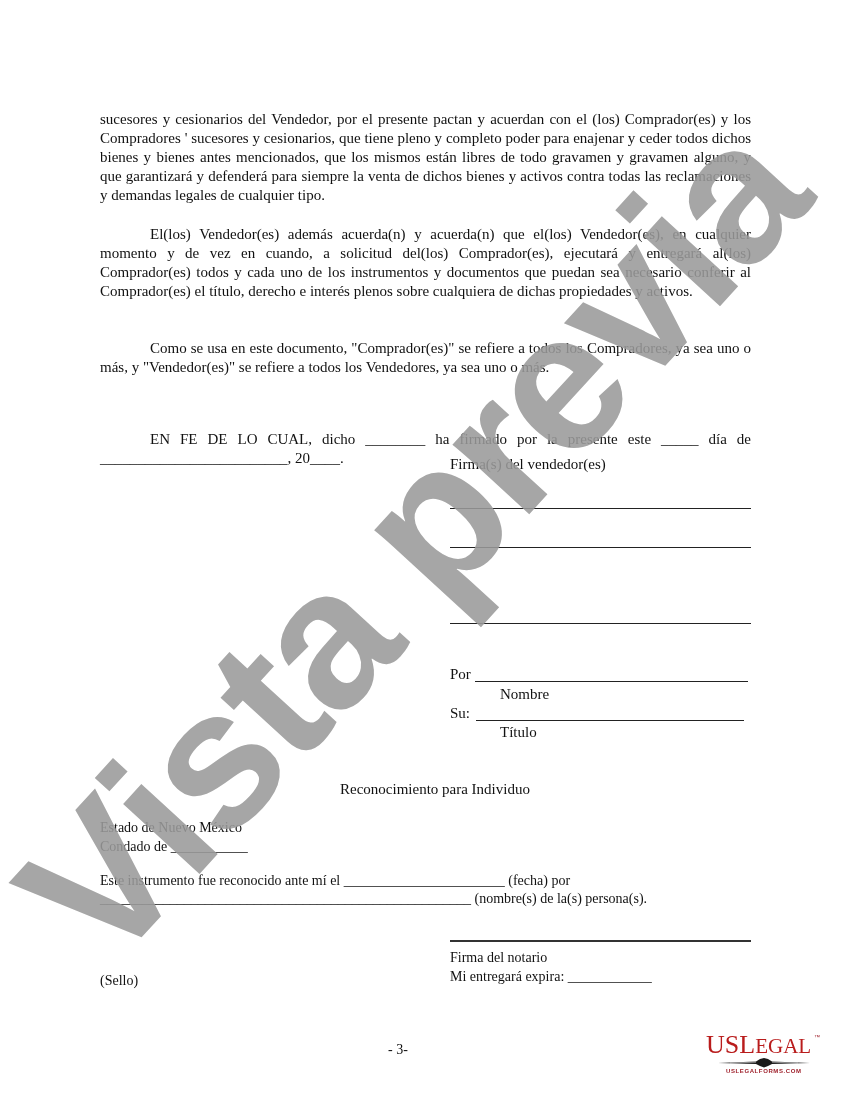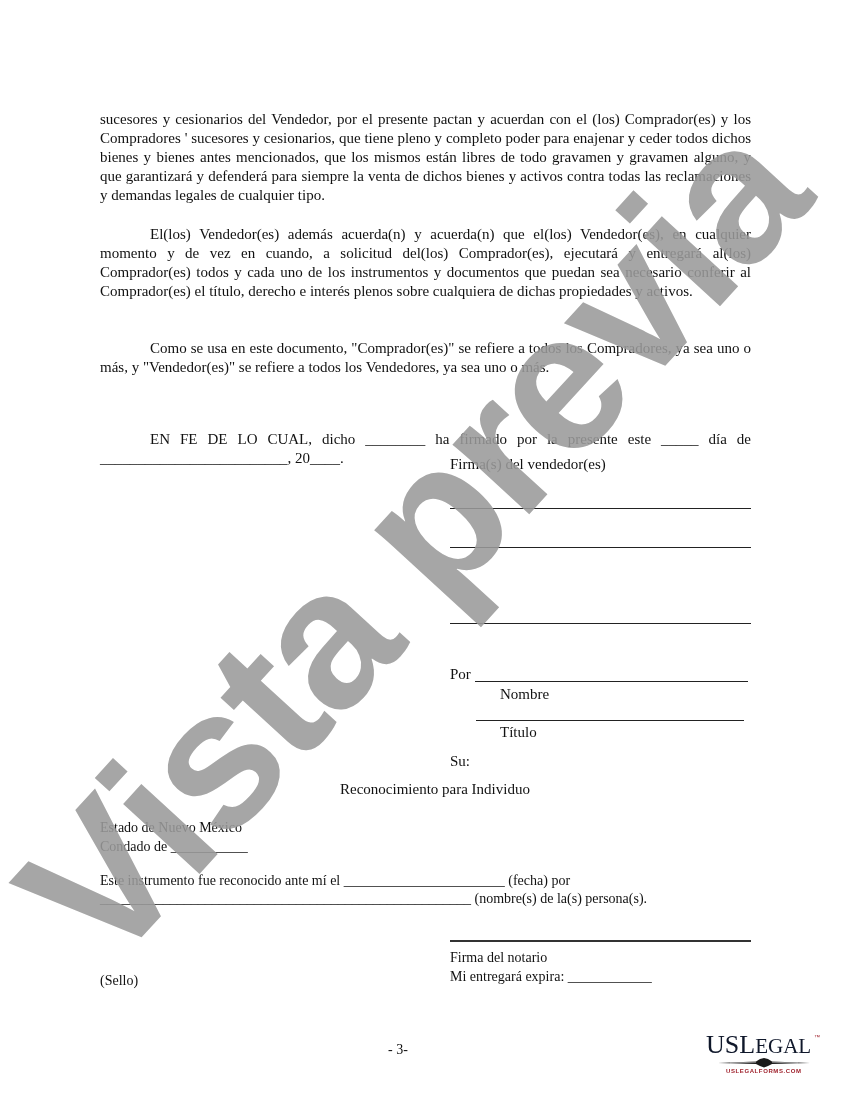--- a/index.html
+++ b/index.html
@@ -29,21 +29,21 @@
       transform: translate(-50%, -50%) rotate(-47.5deg);
       font-family: "Liberation Sans", "DejaVu Sans", sans-serif;
       font-weight: bold; font-size: 196px; color: #9a9a9a;
       opacity: 0.88; white-space: nowrap; letter-spacing: -4px;
       pointer-events: none; line-height: 1;
     }
     .pagenum { position: absolute; left: 388px; top: 1034px; font-size: 14px; }
     .logo { position: absolute; left: 706px; top: 1024px; width: 118px; height: 46px; }
     .logo-text {
       position: absolute; left: 0; top: 0; font-family: "Liberation Serif", "DejaVu Serif", serif;
-      font-size: 26px; color: #0f172a; letter-spacing: 0px; line-height: 26px;
+      font-size: 26px; color: #b91c1c; letter-spacing: 0px; line-height: 26px;
     }
     .logo-text .small-caps { font-size: 21px; }
     .logo-tm { position: absolute; left: 108px; top: 2px; font-size: 6px; color: #9e1f2a;
       font-family: "Liberation Sans", sans-serif; }
     .logo-eagle { position: absolute; left: 10px; top: 26px; width: 96px; height: 10px; }
     .logo-url {
       position: absolute; left: 20px; top: 36px; font-family: "Liberation Sans", "DejaVu Sans", sans-serif;
       font-size: 6px; font-weight: bold; color: #9e1f2a; letter-spacing: 0.6px;
     }
   </style>
@@ -62,21 +62,21 @@
 
   <div class="abs" style="left:450px; top:447px;">Firma(s) del vendedor(es)</div>
   <div class="sigline" style="top:500px;"></div>
   <div class="sigline" style="top:539px;"></div>
 
   <div class="sigline" style="top:615px;"></div>
 
   <div class="abs" style="left:450px; top:657px;">Por</div>
   <div class="sigline" style="left:475px; width:273px; top:673px;"></div>
   <div class="abs" style="left:500px; top:677px;">Nombre</div>
-  <div class="abs" style="left:450px; top:696px;margin-top:48px;">Su:</div>
+  <div class="abs" style="left:450px; top:696px;">Su:</div>
   <div class="sigline" style="left:476px; width:268px; top:712px;"></div>
   <div class="abs" style="left:500px; top:715px;">Título</div>
 
   <div class="abs" style="left:319px; top:772px;margin-left:21px;">Reconocimiento para Individuo</div>
   <div class="abs small" style="left:100px; top:810px;">Estado de Nuevo México</div>
   <div class="abs small" style="left:100px; top:829px;">Condado de ___________</div>
   <div class="abs small" style="left:100px; top:881px;">_____________________________________________________ (nombre(s) de la(s) persona(s).</div>
   <div class="abs small" style="left:100px; top:863px;">Este instrumento fue reconocido ante mí el _______________________ (fecha) por</div>
 
   <div class="abs small" style="left:100px; top:918px;margin-top:45px;">(Sello)</div>

